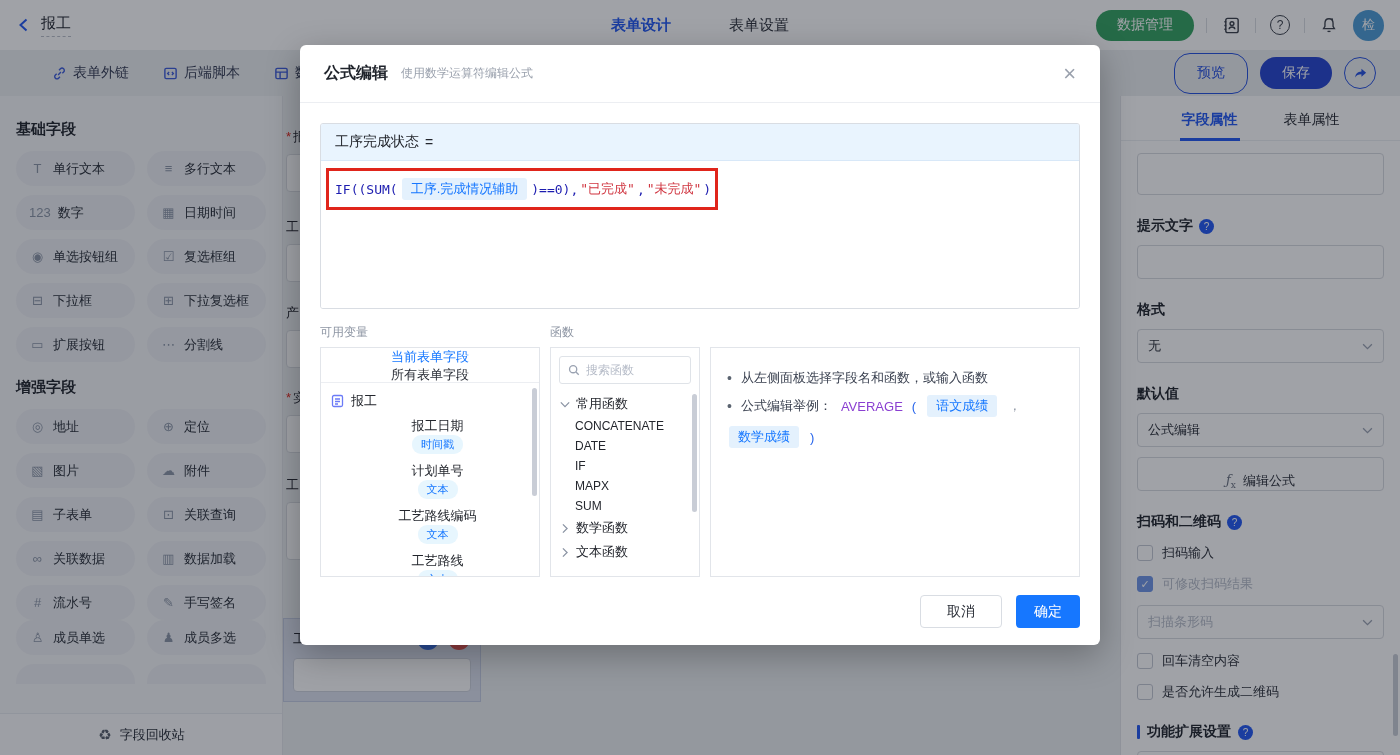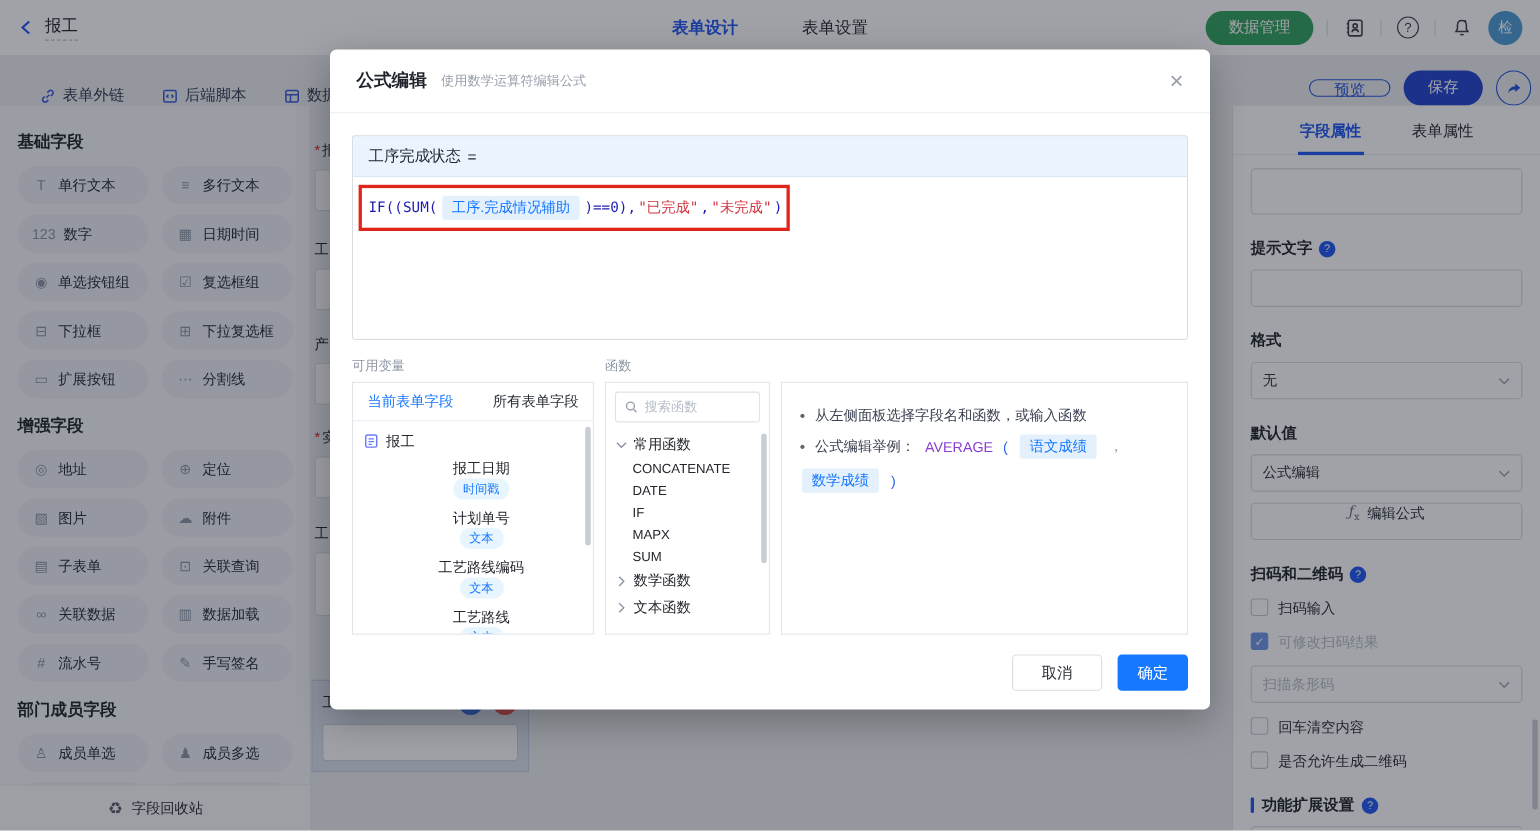--- a/index.html
+++ b/index.html
@@ -15,26 +15,26 @@
   .nav-tab { font-size:15px; color:#2a2e37; cursor:pointer; }
   .nav-tab.active { color:#2258f2; font-weight:600; }
   .topbar-right { margin-left:auto; display:flex; align-items:center; gap:12px; }
   .pill-green { height:31px; padding:0 21px; border:none; border-radius:16px; background:#33a25f; color:#fff; font-size:14px; }
   .tb-divider { width:1px; height:15px; background:#d9dce2; }
   .tb-icon { width:24px; height:24px; display:flex; align-items:center; justify-content:center; color:#3a3f49; }
   .help-circle { width:20px; height:20px; border:1.5px solid #3a3f49; border-radius:50%; font-size:12px; display:flex; align-items:center; justify-content:center; }
   .avatar { width:31px; height:31px; border-radius:50%; background:#4b9bd5; color:#fff; font-size:13px; display:flex; align-items:center; justify-content:center; }
 
   
-  .subbar { position:absolute; top:50px; left:0; right:0; height:46px; display:flex; align-items:flex-end; padding:0 8px; z-index:5; }
+  .subbar { position:absolute; top:50px; left:0; right:0; height:46px; display:flex; align-items:center; padding:0 24px; z-index:5; }
   .sub-links { display:flex; gap:34px; margin-left:28px; }
   .sub-link { display:flex; align-items:center; gap:6px; font-size:14px; color:#333b52; cursor:pointer; }
   .sub-link svg { color:#3b5bd9; }
   .sub-right { margin-left:auto; display:flex; align-items:center; gap:12px; }
-  .btn-outline-pill { height:16px; padding:0 22px; border-radius:16px; border:1px solid #2450e0; background:transparent; color:#2450e0; font-size:14px; }
+  .btn-outline-pill { height:41px; padding:0 22px; border-radius:16px; border:1px solid #2450e0; background:transparent; color:#2450e0; font-size:14px; }
   .btn-fill-pill { height:32px; padding:0 22px; border-radius:16px; border:none; background:#2443cf; color:#fff; font-size:14px; }
   .share-btn { width:32px; height:32px; border-radius:50%; border:1px solid #2450e0; background:transparent; color:#2450e0; display:flex; align-items:center; justify-content:center; }
 
   
   .left-sidebar { position:absolute; top:96px; left:0; bottom:0; width:283px; background:#f6f7f9; border-right:1px solid #e3e5ea; padding:8px 16px 46px; overflow:hidden; z-index:5; }
   .side-section-title { font-size:15px; font-weight:700; color:#1f232b; margin:16px 0 12px; }
   .pill-grid { display:grid; grid-template-columns:1fr 1fr; gap:9px 12px; }
   .field-pill { height:35px; border-radius:18px; background:#edeff3; display:flex; align-items:center; gap:7px; padding-left:13px; font-size:13px; color:#272c36; cursor:grab; overflow:hidden; white-space:nowrap; }
   .pill-icon { color:#8a94a6; font-size:13px; min-width:17px; text-align:center; flex:none; }
   .pill-ghost-row { display:grid; grid-template-columns:1fr 1fr; gap:9px 12px; margin-top:9px; }
@@ -64,24 +64,24 @@
   .rp-tab { font-size:14px; color:#1f232b; padding-bottom:11px; position:relative; cursor:pointer; }
   .rp-tab.active { color:#2258f2; font-weight:600; }
   .rp-tab.active::after { content:""; position:absolute; left:-2px; right:-2px; bottom:-1px; height:3px; background:#2258f2; }
   .rp-box-top { margin-top:12px; height:42px; border:1px solid #d8dbe0; border-radius:4px; background:#fff; }
   .rp-label { display:flex; align-items:center; gap:6px; font-size:14px; font-weight:700; color:#1f232b; margin-top:22px; margin-bottom:10px; }
   .qmark { width:15px; height:15px; border-radius:50%; background:#2258f2; color:#fff; font-size:10px; font-weight:400; display:inline-flex; align-items:center; justify-content:center; }
   .rp-input { height:34px; border:1px solid #d8dbe0; border-radius:4px; background:#fff; }
   .rp-select { height:34px; border:1px solid #d8dbe0; border-radius:4px; background:#fff; display:flex; align-items:center; justify-content:space-between; padding:0 10px; font-size:13px; color:#2a2e37; }
   .rp-select.disabled { color:#b6bcc8; margin-top:12px; }
   .chev { color:#9aa2b1; display:flex; }
-  .btn-outline-block { margin-top:10px; width:100%; height:34px; border:1px solid #d8dbe0; border-radius:4px; background:#fff; display:flex; align-items:flex-start; justify-content:center; gap:7px; font-size:13px; color:#2a2e37; }
+  .btn-outline-block { margin-top:10px; width:100%; height:34px; border:1px solid #d8dbe0; border-radius:4px; background:#fff; display:flex; align-items:flex-end; justify-content:center; gap:7px; font-size:13px; color:#2a2e37; }
   .fx { font-style:italic; font-family:"DejaVu Serif",serif; color:#6b7280; font-size:13px; }
   .fx sub { font-size:9px; font-style:normal; }
-  .checkbox-row { display:flex; gap:9px; margin-top:13px; font-size:13px; color:#2a2e37; cursor:pointer; }
+  .checkbox-row { display:flex; align-items:center; gap:9px; margin-top:13px; font-size:13px; color:#2a2e37; cursor:pointer; }
   .checkbox-row.disabled { color:#b6bcc8; }
   .cbx { width:16px; height:16px; border:1px solid #c4c9d3; border-radius:3px; background:#fff; flex:none; }
   .cbx.checked { background:#6e95e6; border-color:#6e95e6; color:#fff; font-size:11px; display:flex; align-items:center; justify-content:center; }
   .section-head { display:flex; align-items:center; gap:7px; font-size:14px; font-weight:700; color:#1f232b; margin-top:22px; }
   .section-head::before { content:""; width:3px; height:14px; background:#2258f2; border-radius:1px; }
   .rp-scroll { position:absolute; right:2px; top:558px; width:5px; height:82px; background:#c9cdd6; border-radius:3px; }
 
   
   .overlay { position:absolute; inset:0; background:rgba(18,23,34,0.40); z-index:40; }
   .modal { position:absolute; left:300px; top:45px; width:800px; height:600px; background:#fff; border-radius:6px; box-shadow:0 10px 34px rgba(0,0,0,0.28); z-index:50; }
@@ -95,21 +95,21 @@
   .formula-content { position:relative; height:147px; background:#fff; }
   .annotation { position:absolute; left:5px; top:7px; width:392px; height:42px; border:3px solid #e0251b; pointer-events:none; }
   .formula-line { position:absolute; left:14px; top:17px; display:flex; align-items:center; gap:2px; font-family:"DejaVu Sans Mono","Liberation Mono",monospace; font-size:13px; }
   .code { color:#1d1db0; }
   .str { color:#d03540; }
   .token-chip { font-family:"Liberation Sans",sans-serif; font-size:13px; color:#1677ff; background:#e4f1fd; border-radius:3px; padding:2px 9px; margin:0 2px; }
   .panels-row { display:flex; gap:10px; margin-top:14px;justify-content:center; }
   .panel-label { height:24px; font-size:12px; color:#8d95a3; display:flex; align-items:flex-end; padding-bottom:6px; }
   .vars-col { width:220px; flex:none; } .fns-col { width:150px; flex:none; } .help-col { flex:1; }
   .panel-box { border:1px solid #e2e5ea; background:#fff; height:230px; position:relative; overflow:hidden; }
-  .vars-tabs { display:flex; align-items:center; justify-content:space-between; height:35px; padding:0 13px; border-bottom:1px solid #eceef2; font-size:13px; }
+  .vars-tabs { display:flex; align-items:center; justify-content:space-between; height:35px; padding:0 13px; border-bottom:1px solid #eceef2; font-size:13px;flex-direction:column; }
   .vars-tab { color:#2a2e37; cursor:pointer; }
   .vars-tab.active { color:#1677ff; }
   .vform { display:flex; align-items:center; gap:7px; padding:9px 10px 3px; font-size:13px; color:#23262d; }
   .vform svg { color:#6b7bf7; }
   .vfield { display:flex; align-items:center; justify-content:space-between; padding:4px 12px 4px 27px; font-size:13px; color:#23262d; cursor:pointer;flex-direction:column; }
   .badge { font-size:11px; color:#1677ff; background:#e7f6fe; border-radius:9px; padding:2px 9px; flex:none; }
   .vscroll { position:absolute; right:2px; top:40px; width:5px; height:108px; background:#c9cdd6; border-radius:3px; }
   .fn-search { margin:8px; height:28px; border:1px solid #dfe3e8; border-radius:3px; display:flex; align-items:center; gap:6px; padding:0 8px; }
   .fn-search svg { color:#9aa2b1; flex:none; }
   .fn-search input { border:none; outline:none; width:100%; font-size:12px; color:#2a2e37; font-family:inherit; }
@@ -312,21 +312,20 @@
           <span class="pill-icon">#</span>
           <span>流水号</span>
         </div>
 
         <div class="field-pill">
           <span class="pill-icon">✎</span>
           <span>手写签名</span>
         </div>
       </div>
 
-    <div class="side-section-title">部门成员字段</div>
     <div class="pill-grid">
 
         <div class="field-pill">
           <span class="pill-icon">♙</span>
           <span>成员单选</span>
         </div>
 
         <div class="field-pill">
           <span class="pill-icon">♟</span>
           <span>成员多选</span>

